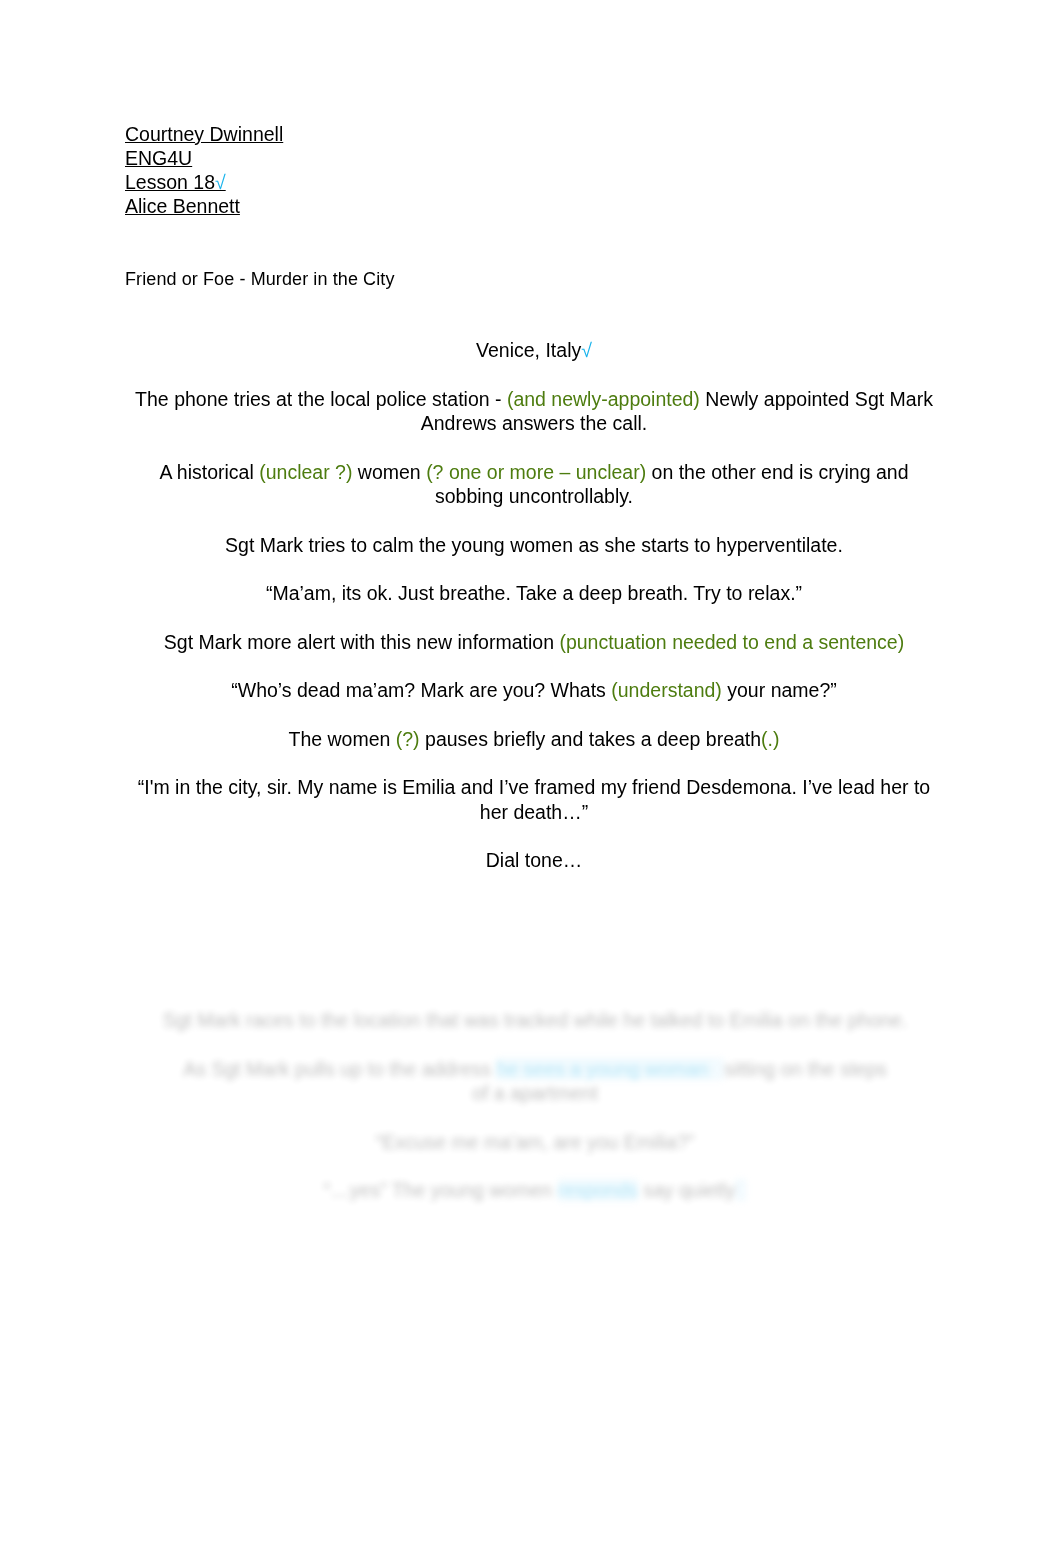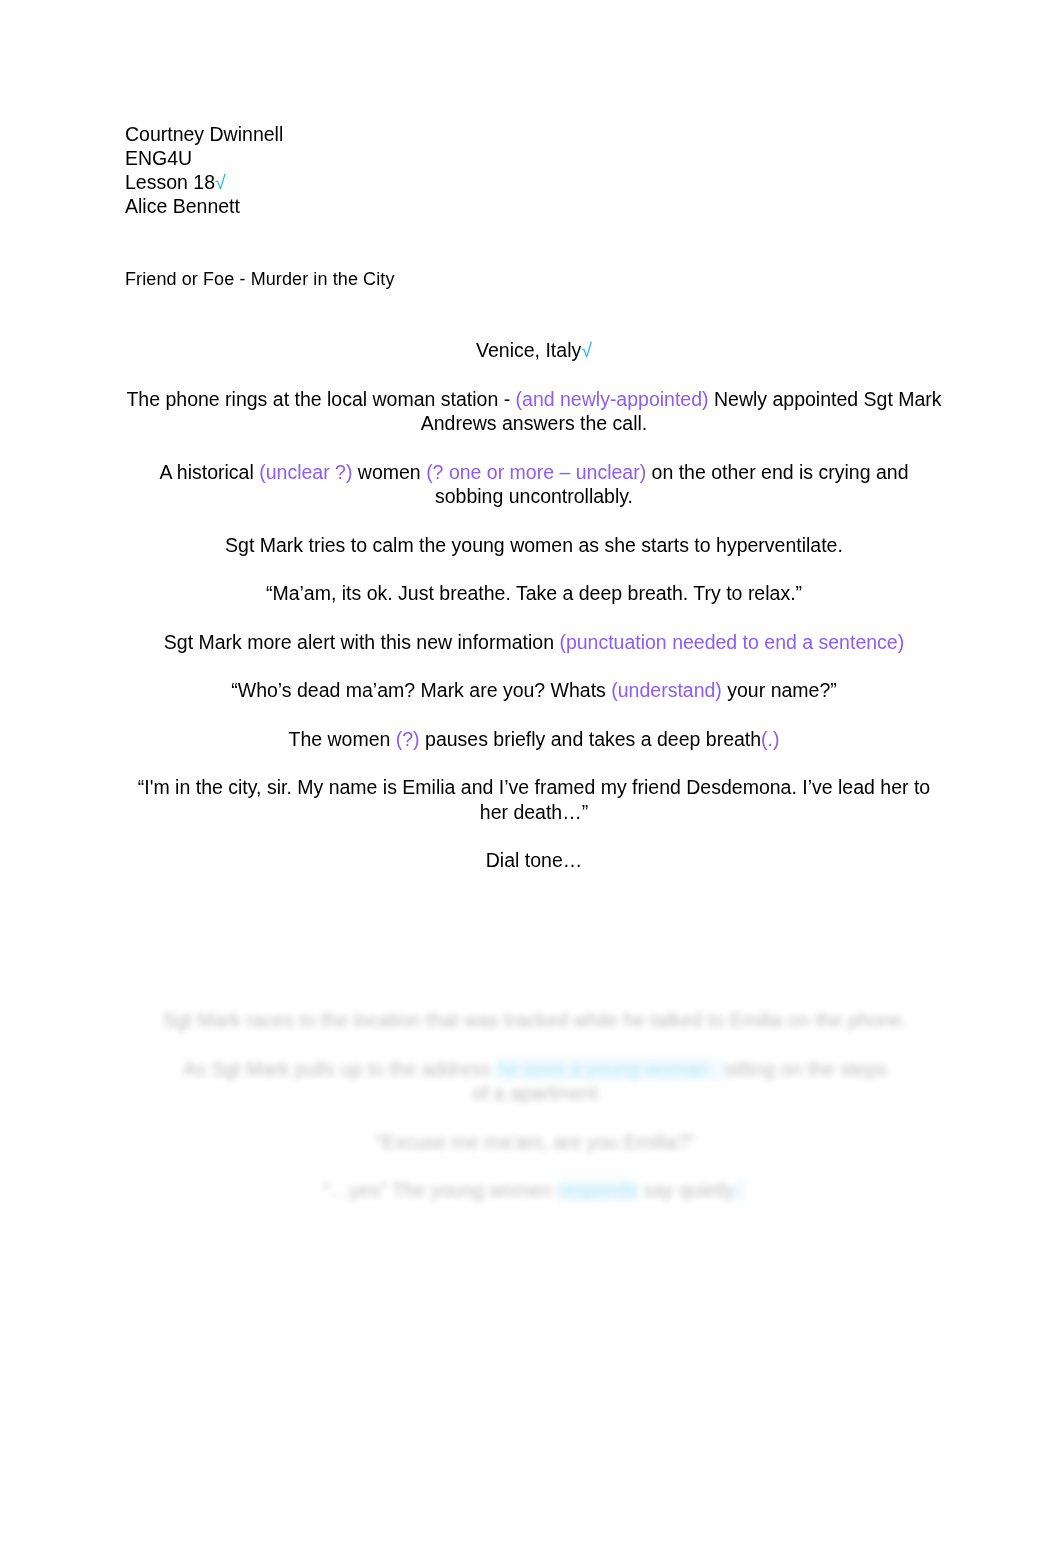--- a/index.html
+++ b/index.html
@@ -26,39 +26,40 @@
     top: 122px;
     width: 818px;
   }
   .heading-block {
     font-size: 19.5px;
     line-height: 24px;
     color: #000;
   }
   .heading-block div {
     white-space: pre;
+    text-decoration: underline;
   }
   .doc-title {
     font-size: 18px;
     font-weight: normal;
     line-height: 22px;
     margin-top: 50px;
     letter-spacing: 0.1px;
   }
   .para {
     font-size: 19.5px;
     line-height: 24.5px;
     margin-top: 24px;
     text-align: center;
   }
   .para.location {
     margin-top: 48px;
   }
   .ann {
-    color: #8b5cf6;
+    color: #4d7c0f;
   }
   .check {
     color: #1bb4ec;
     font-size: 19.5px;
   }
   
   .blurred {
     position: absolute;
     left: 125px;
     top: 1008px;
@@ -96,21 +97,21 @@
       <div>Courtney Dwinnell</div>
       <div>ENG4U</div>
       <div><span>Lesson 18</span><span class="check">√</span></div>
       <div>Alice Bennett</div>
     </div>
 
     <div class="doc-title">Friend or Foe - Murder in the City</div>
 
     <div class="para location"><span>Venice, Italy</span><span class="check">√</span></div>
 
-    <div class="para"><span>The phone rings at the local woman station - </span><span class="ann">(and newly-appointed)</span><span> Newly appointed Sgt Mark Andrews answers the call.</span></div>
+    <div class="para"><span>The phone tries at the local police station - </span><span class="ann">(and newly-appointed)</span><span> Newly appointed Sgt Mark Andrews answers the call.</span></div>
 
     <div class="para"><span>A historical </span><span class="ann">(unclear ?)</span><span> women </span><span class="ann">(? one or more – unclear)</span><span> on the other end is crying and sobbing uncontrollably.</span></div>
 
 
     <div class="para">Sgt Mark tries to calm the young women as she starts to hyperventilate.</div>
 
     <div class="para">“Ma’am, its ok. Just breathe. Take a deep breath. Try to relax.”</div>
 
 
     <div class="para"><span>Sgt Mark more alert with this new information </span><span class="ann">(punctuation needed to end a sentence)</span></div>

